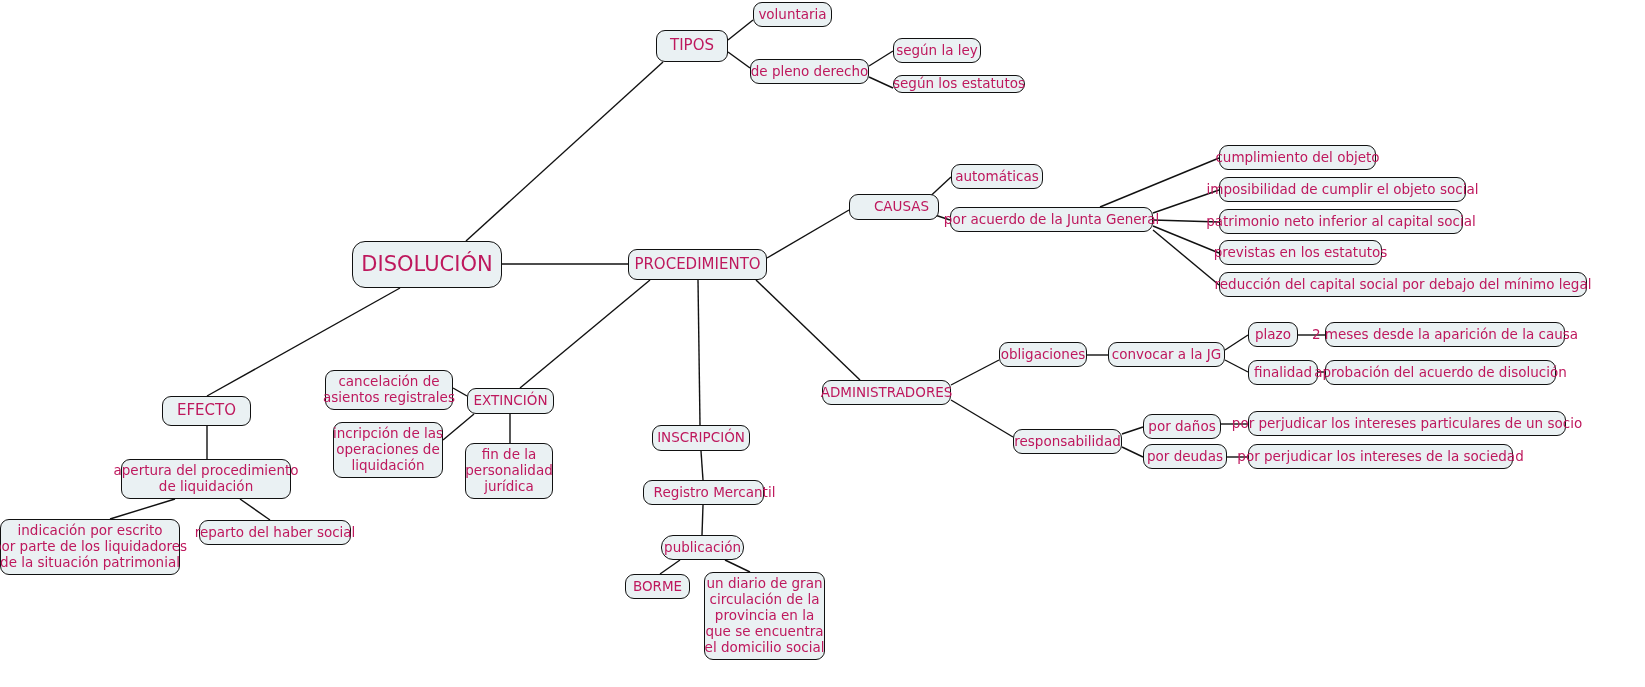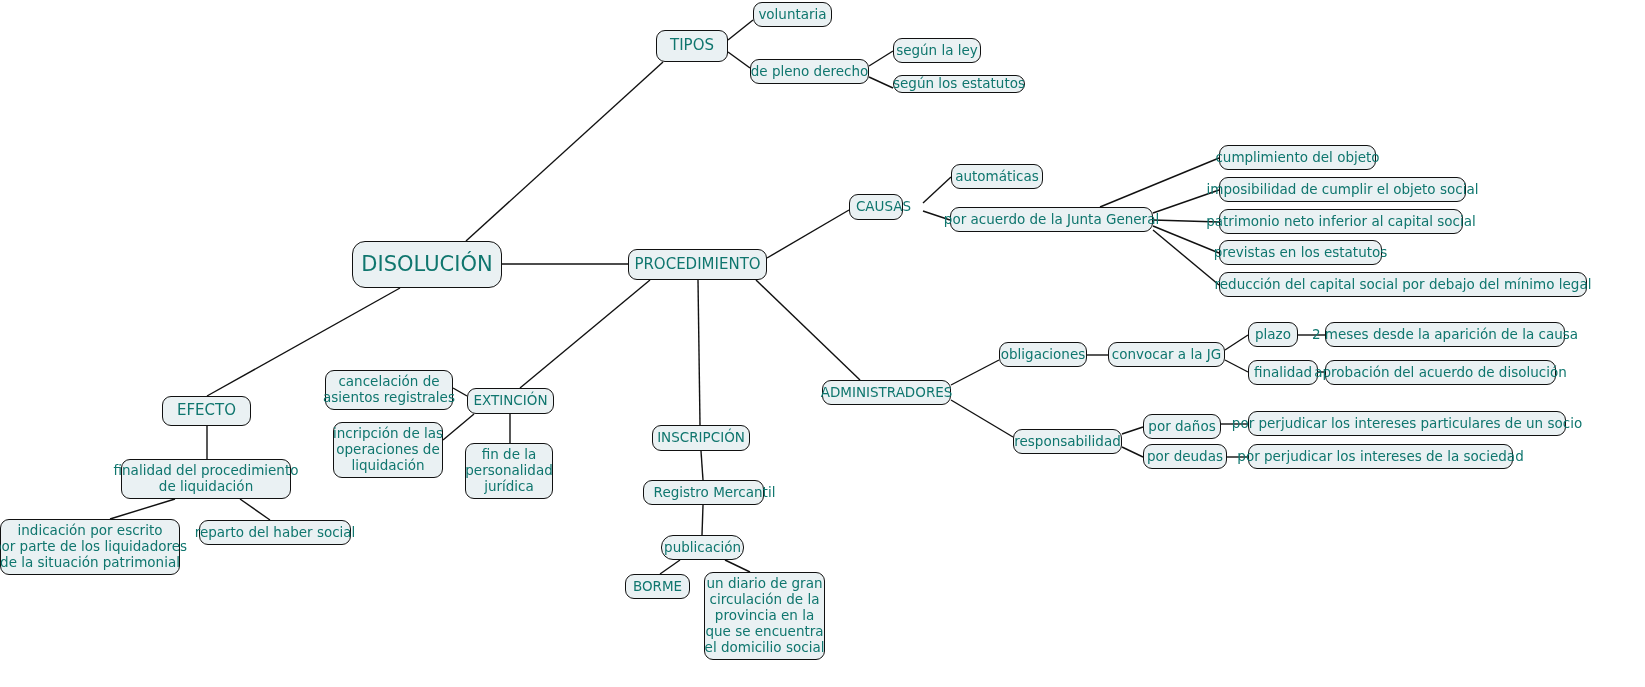--- a/index.html
+++ b/index.html
@@ -22,21 +22,21 @@
     width: 1645px;
     height: 687px;
     pointer-events: none;
   }
   .node {
     position: absolute;
     box-sizing: border-box;
     background: #eaf1f3;
     border: 1.4px solid #111111;
     border-radius: 9px;
-    color: #0f766e;
+    color: #be185d;
     display: flex;
     align-items: center;
     justify-content: center;
     text-align: center;
     line-height: 1.18;
     padding: 3px 7px;
     white-space: pre;
   }
   .node.big {
     font-size: 21px;
@@ -96,42 +96,42 @@
       <line x1="725" y1="560" x2="750" y2="572" stroke="#111111" stroke-width="1.4"></line>
     </svg>
   <div id="node-layer">
       <div class="node big" style="left: 352px; top: 241px; width: 150px; height: 47px; background: rgb(234, 241, 243); border-color: rgb(17, 17, 17);">DISOLUCIÓN</div>
       <div class="node mid" style="left: 656px; top: 30px; width: 72px; height: 32px; background: rgb(234, 241, 243); border-color: rgb(17, 17, 17);">TIPOS</div>
       <div class="node sm" style="left: 753px; top: 2px; width: 79px; height: 25px; background: rgb(234, 241, 243); border-color: rgb(17, 17, 17);">voluntaria</div>
       <div class="node sm" style="left: 750px; top: 59px; width: 119px; height: 25px; background: rgb(234, 241, 243); border-color: rgb(17, 17, 17);">de pleno derecho</div>
       <div class="node sm" style="left: 893px; top: 38px; width: 88px; height: 25px; background: rgb(234, 241, 243); border-color: rgb(17, 17, 17);">según la ley</div>
       <div class="node sm" style="left: 893px; top: 75px; width: 132px; height: 18px; background: rgb(234, 241, 243); border-color: rgb(17, 17, 17);">según los estatutos</div>
       <div class="node mid" style="left: 628px; top: 249px; width: 139px; height: 31px; background: rgb(234, 241, 243); border-color: rgb(17, 17, 17);">PROCEDIMIENTO</div>
-      <div class="node sm" style="left: 849px; top: 194px; width: 54px; height: 26px; background: rgb(234, 241, 243); border-color: rgb(17, 17, 17); padding-left: 22px;">CAUSAS</div>
+      <div class="node sm" style="left: 849px; top: 194px; width: 90px; height: 26px; background: rgb(234, 241, 243); border-color: rgb(17, 17, 17); padding-left: 22px;">CAUSAS</div>
       <div class="node sm" style="left: 951px; top: 164px; width: 92px; height: 25px; background: rgb(234, 241, 243); border-color: rgb(17, 17, 17);">automáticas</div>
       <div class="node sm" style="left: 950px; top: 207px; width: 203px; height: 25px; background: rgb(234, 241, 243); border-color: rgb(17, 17, 17);">por acuerdo de la Junta General</div>
       <div class="node sm" style="left: 1219px; top: 145px; width: 157px; height: 25px; background: rgb(234, 241, 243); border-color: rgb(17, 17, 17);">cumplimiento del objeto</div>
       <div class="node sm" style="left: 1219px; top: 177px; width: 247px; height: 25px; background: rgb(234, 241, 243); border-color: rgb(17, 17, 17);">imposibilidad de cumplir el objeto social</div>
       <div class="node sm" style="left: 1219px; top: 209px; width: 244px; height: 25px; background: rgb(234, 241, 243); border-color: rgb(17, 17, 17);">patrimonio neto inferior al capital social</div>
       <div class="node sm" style="left: 1219px; top: 240px; width: 163px; height: 25px; background: rgb(234, 241, 243); border-color: rgb(17, 17, 17);">previstas en los estatutos</div>
       <div class="node sm" style="left: 1219px; top: 272px; width: 368px; height: 25px; background: rgb(234, 241, 243); border-color: rgb(17, 17, 17);">reducción del capital social por debajo del mínimo legal</div>
       <div class="node sm" style="left: 822px; top: 380px; width: 129px; height: 25px; background: rgb(234, 241, 243); border-color: rgb(17, 17, 17);">ADMINISTRADORES</div>
       <div class="node sm" style="left: 999px; top: 342px; width: 88px; height: 25px; background: rgb(234, 241, 243); border-color: rgb(17, 17, 17);">obligaciones</div>
       <div class="node sm" style="left: 1108px; top: 342px; width: 117px; height: 25px; background: rgb(234, 241, 243); border-color: rgb(17, 17, 17);">convocar a la JG</div>
       <div class="node sm" style="left: 1248px; top: 322px; width: 50px; height: 25px; background: rgb(234, 241, 243); border-color: rgb(17, 17, 17);">plazo</div>
       <div class="node sm" style="left: 1325px; top: 322px; width: 240px; height: 25px; background: rgb(234, 241, 243); border-color: rgb(17, 17, 17);">2 meses desde la aparición de la causa</div>
       <div class="node sm" style="left: 1248px; top: 360px; width: 70px; height: 25px; background: rgb(234, 241, 243); border-color: rgb(17, 17, 17);">finalidad</div>
       <div class="node sm" style="left: 1325px; top: 360px; width: 231px; height: 25px; background: rgb(234, 241, 243); border-color: rgb(17, 17, 17);">aprobación del acuerdo de disolución</div>
       <div class="node sm" style="left: 1013px; top: 429px; width: 109px; height: 25px; background: rgb(234, 241, 243); border-color: rgb(17, 17, 17);">responsabilidad</div>
       <div class="node sm" style="left: 1143px; top: 414px; width: 78px; height: 25px; background: rgb(234, 241, 243); border-color: rgb(17, 17, 17);">por daños</div>
       <div class="node sm" style="left: 1248px; top: 411px; width: 318px; height: 25px; background: rgb(234, 241, 243); border-color: rgb(17, 17, 17);">por perjudicar los intereses particulares de un socio</div>
       <div class="node sm" style="left: 1143px; top: 444px; width: 84px; height: 25px; background: rgb(234, 241, 243); border-color: rgb(17, 17, 17);">por deudas</div>
       <div class="node sm" style="left: 1248px; top: 444px; width: 265px; height: 25px; background: rgb(234, 241, 243); border-color: rgb(17, 17, 17);">por perjudicar los intereses de la sociedad</div>
       <div class="node mid" style="left: 162px; top: 396px; width: 89px; height: 30px; background: rgb(234, 241, 243); border-color: rgb(17, 17, 17);">EFECTO</div>
-      <div class="node sm" style="left: 121px; top: 459px; width: 170px; height: 40px; background: rgb(234, 241, 243); border-color: rgb(17, 17, 17);">finalidad del procedimiento
+      <div class="node sm" style="left: 121px; top: 459px; width: 170px; height: 40px; background: rgb(234, 241, 243); border-color: rgb(17, 17, 17);">apertura del procedimiento
 de liquidación</div>
       <div class="node sm" style="left: 0px; top: 519px; width: 180px; height: 56px; background: rgb(234, 241, 243); border-color: rgb(17, 17, 17);">indicación por escrito
 por parte de los liquidadores
 de la situación patrimonial</div>
       <div class="node sm" style="left: 199px; top: 520px; width: 152px; height: 25px; background: rgb(234, 241, 243); border-color: rgb(17, 17, 17);">reparto del haber social</div>
       <div class="node sm" style="left: 467px; top: 388px; width: 87px; height: 26px; background: rgb(234, 241, 243); border-color: rgb(17, 17, 17);">EXTINCIÓN</div>
       <div class="node sm" style="left: 325px; top: 370px; width: 128px; height: 40px; background: rgb(234, 241, 243); border-color: rgb(17, 17, 17);">cancelación de
 asientos registrales</div>
       <div class="node sm" style="left: 333px; top: 422px; width: 110px; height: 56px; background: rgb(234, 241, 243); border-color: rgb(17, 17, 17);">incripción de las
 operaciones de

